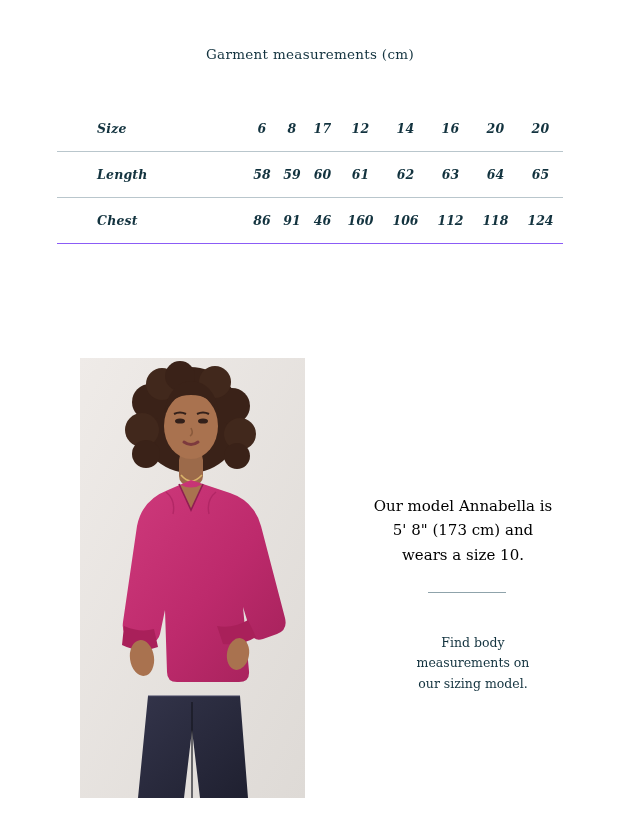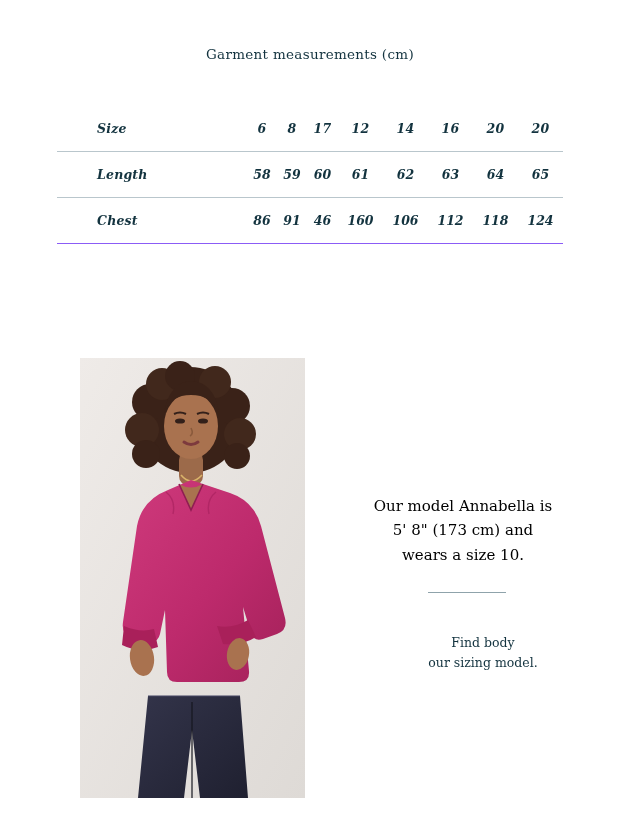--- a/index.html
+++ b/index.html
@@ -104,21 +104,21 @@
   .divider {
     position: absolute;
     left: 428px;
     top: 234px;
     width: 78px;
     height: 1px;
     background: #8fa3ab;
   }
   .sizing-note {
     position: absolute;
-    left: 388px;
+    left: 378px;
     top: 275px;
     width: 190px;
     text-align: center;
     font-size: 12.5px;
     line-height: 1.62;
     color: #13333f;
   }
   .sizing-note .line { display: block; }
 </style>
 </head>
@@ -263,17 +263,18 @@
       <span class="line">Our model Annabella</span>
       <span class="line">is 5' 8" (173 cm)</span>
       <span class="line">and wears a</span>
       <span class="line">size 10.</span>
     </div>
 
     <div class="divider"></div>
 
     <div class="sizing-note">
       <span class="line">Find body</span>
+      <span class="line">measurements on</span>
       <span class="line">our sizing model.</span>
     </div>
 
   </div>
 </div>
 
 </body></html>

